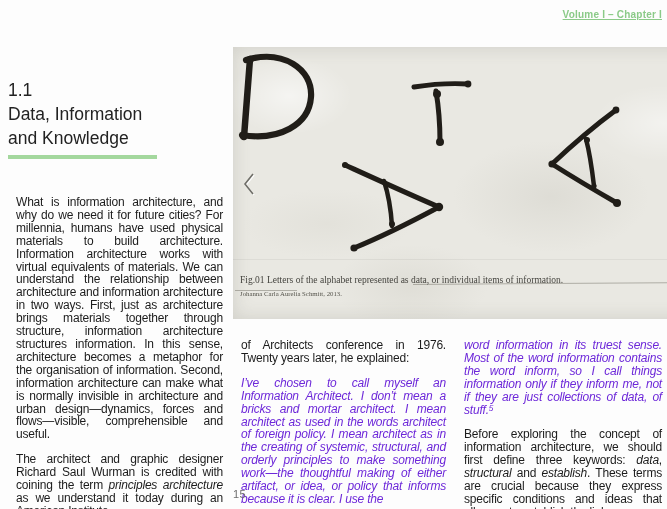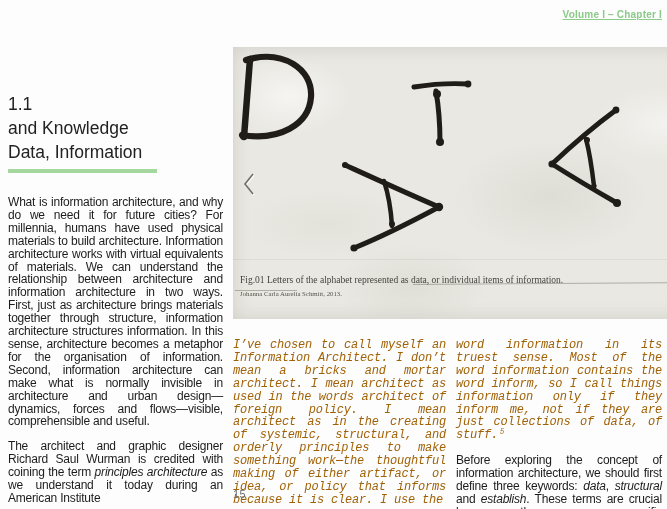--- a/index.html
+++ b/index.html
@@ -39,33 +39,33 @@
     font-family:"Liberation Serif",serif;font-size:6.8px;color:#55544c;
   }
   .nav-btn{
     position:absolute;background:none;border:none;padding:0;margin:0;cursor:pointer;
     line-height:0;
   }
   .nav-btn svg{filter:drop-shadow(1px 1px 0 rgba(255,255,255,.9));}
   .nav-prev{left:8px;top:123px;}
   .nav-next{right:12px;top:121px;}
   
-  .titleblock{position:absolute;left:8px;top:92px;width:215px;}
+  .titleblock{position:absolute;left:8px;top:78px;width:215px;}
   .sec-num,.sec-line{font-size:17.5px;line-height:24px;color:#222;font-weight:400;}
   .accent-bar{width:149px;height:4px;background:#a4d89e;margin-top:5px;}
   
   .col{
     position:absolute;font-size:12px;line-height:12.9px;letter-spacing:-.2px;
     text-align:justify;color:#1c1c1c;
   }
-  .col p{margin:0 0 12px 0;}
+  .col p{margin:0 0 12px 8px;}
   .col-left{left:8px;top:196px;width:215px;}
   .col-mid{left:233px;top:339px;width:213px;}
   .col-right{left:456px;top:339px;width:206px;}
-  .quote{color:#a16207;font-style:italic;font-family:Liberation Mono, monospace;}
+  .quote{color:#6d28d9;font-style:italic;}
   .pagenum{
     position:absolute;left:233px;top:488px;width:213px;text-align:left;
     font-size:11px;color:#6e6e6e;letter-spacing:.5px;
   }
 </style>
 </head>
 <body>
 
 <div class="page">
 
@@ -121,31 +121,32 @@
         <polyline points="4,4 12,14 4,24" fill="none" stroke="#6f6e68" stroke-width="1.6"></polyline>
       </svg>
     </button>
 
     <div class="caption">Fig.01 Letters of the alphabet represented as data, or individual items of information.</div>
     <div class="credit">Johanna Carla Aurelia Schmitt, 2013.</div>
   </div>
 
   <div class="titleblock">
     <div class="sec-num">1.1</div>
+    <div class="sec-line">Data, Information</div>
     <div class="sec-line">and Knowledge</div>
-    <div class="sec-line">Data, Information</div>
     <div class="accent-bar"></div>
   </div>
 
   <div class="col col-left">
     <p>What is information architecture, and why do we need it for future cities? For millennia, humans have used physical materials to build architecture. Information architecture works with virtual equivalents of materials. We can understand the relationship between architecture and information architecture in two ways. First, just as architecture brings materials together through structure, information architecture structures information. In this sense, architecture becomes a metaphor for the organisation of information. Second, information architecture can make what is normally invisible in architecture and urban design—dynamics, forces and flows—visible, comprehensible and useful.</p>
     <p>The architect and graphic designer Richard Saul Wurman is credited with coining the term <i>principles architecture</i> as we understand it today during an American Institute</p>
   </div>
 
   <div class="col col-mid">
+    <p>of Architects conference in 1976. Twenty years later, he explained:</p>
     <p class="quote">I’ve chosen to call myself an Information Architect. I don’t mean a bricks and mortar architect. I mean architect as used in the words architect of foreign policy. I mean architect as in the creating of systemic, structural, and orderly principles to make something work—the thoughtful making of either artifact, or idea, or policy that informs because it is clear. I use the</p>
   </div>
 
   <div class="col col-right">
     <p class="quote">word information in its truest sense. Most of the word information contains the word inform, so I call things information only if they inform me, not if they are just collections of data, of stuff.⁵</p>
     <p>Before exploring the concept of information architecture, we should first define three keywords: <i>data</i>, <i>structural</i> and <i>establish</i>. These terms are crucial because they express specific conditions and ideas that allow us to establish the link</p>
   </div>
 
   <div class="pagenum">15</div>
 

